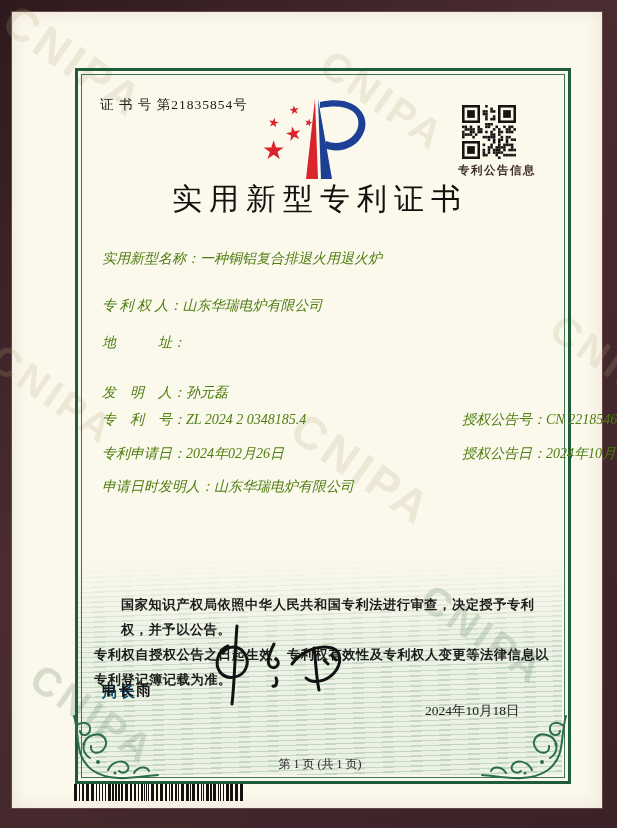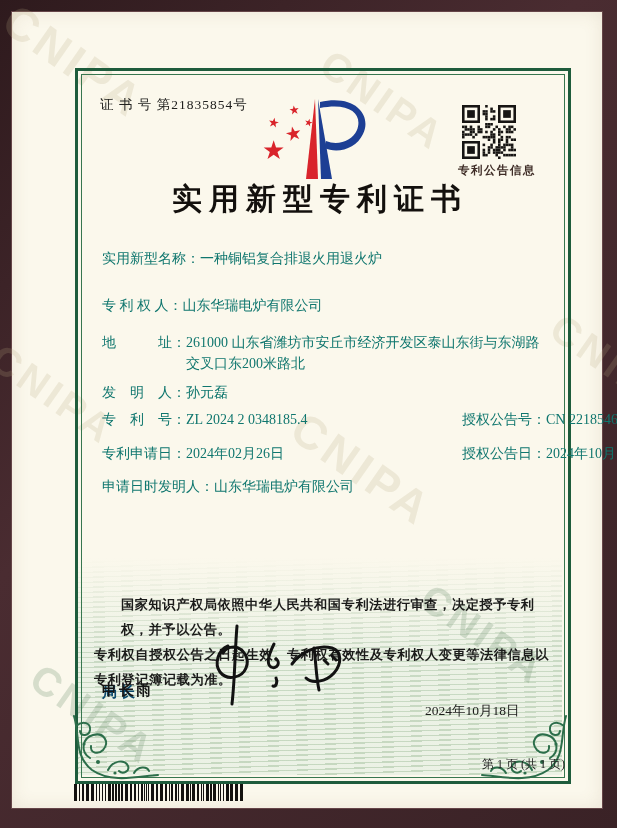--- a/index.html
+++ b/index.html
@@ -39,37 +39,37 @@
     white-space:nowrap;
   }
   .wm.green{color:rgba(120,150,118,0.28);}
   .cert-no{position:absolute;left:88px;top:84px;font-size:13.5px;color:#20201e;letter-spacing:1px;}
   .logo{position:absolute;left:246px;top:84px;width:124px;height:86px;}
   .logo .star{position:absolute;color:#d9242b;line-height:1;}
   .qr-wrap{position:absolute;left:450px;top:93px;width:70px;}
   .qr-caption{position:absolute;left:446px;top:151px;width:80px;font-size:11.5px;font-weight:bold;color:#3e2c26;letter-spacing:1.5px;}
   .title{
     position:absolute;left:63px;top:167px;width:490px;text-align:center;
-    font-size:30px;font-weight:bold;color:#13100d;letter-spacing:7px;
-  }
-  .row{position:absolute;left:90px;font-size:14px;color:#0f766e;line-height:21px;white-space:nowrap;}
+    font-size:30px;font-weight:normal;color:#13100d;letter-spacing:7px;
+  }
+  .row{position:absolute;left:90px;font-size:14px;color:#4d7c0f;line-height:21px;white-space:nowrap;font-style:italic;}
   .row .lbl{display:inline-block;}
   .addr-val{display:inline-block;vertical-align:top;white-space:normal;width:392px;}
   .col-right{position:absolute;left:360px;top:0;}
   .legal{
     position:absolute;left:82px;top:580px;width:456px;
     font-size:13.2px;line-height:25px;color:#1b1b1a;font-weight:700;
     letter-spacing:0.6px;
   }
   .legal .l1{padding-left:27px;}
   .director-title{position:absolute;left:90px;top:671px;font-size:15px;color:#0c4a6e;letter-spacing:3px;font-weight:600;}
   .director-name{position:absolute;left:90px;top:669px;font-size:15px;color:#151515;letter-spacing:2px;font-weight:600;}
   .signature{position:absolute;left:182px;top:608px;}
   .issue-date{position:absolute;left:413px;top:690px;font-size:13.5px;color:#1d1d1c;}
-  .page-indicator{position:absolute;left:63px;top:744px;width:490px;text-align:right;font-size:12px;color:#222;}
+  .page-indicator{position:absolute;left:63px;top:744px;width:490px;text-align:center;font-size:12px;color:#222;}
   .barcode{position:absolute;left:62px;top:772px;height:17px;}
   .corner{position:absolute;width:92px;height:72px;}
   .corner.bl{left:56px;top:698px;}
   .corner.br{left:468px;top:698px;transform:scaleX(-1);}
 </style>
 </head>
 <body>
 
 <div class="page">
 
@@ -266,21 +266,21 @@
 
   <div class="row" style="top:236px;">
     <span class="lbl">实用新型名称：</span><span>一种铜铝复合排退火用退火炉</span>
   </div>
 
   <div class="row" style="top:283px;">
     <span class="lbl">专 利 权 人：</span><span>山东华瑞电炉有限公司</span>
   </div>
 
   <div class="row" style="top:320px;">
-    <span class="lbl">地　　　址：</span><span class="addr-val"><span style="display:block;">261000 山东省潍坊市安丘市经济开发区泰山东街与东湖路</span><span style="display:block;">交叉口东200米路北</span></span>
+    <span class="lbl">地　　　址：</span>
   </div>
 
   <div class="row" style="top:370px;">
     <span class="lbl">发　明　人：</span><span>孙元磊</span>
   </div>
 
   <div class="row" style="top:397px;width:460px;">
     <span class="lbl">专　利　号：</span><span>ZL 2024 2 0348185.4</span>
     <span class="col-right"><span>授权公告号：</span><span>CN 221854696 U</span></span>
   </div>

